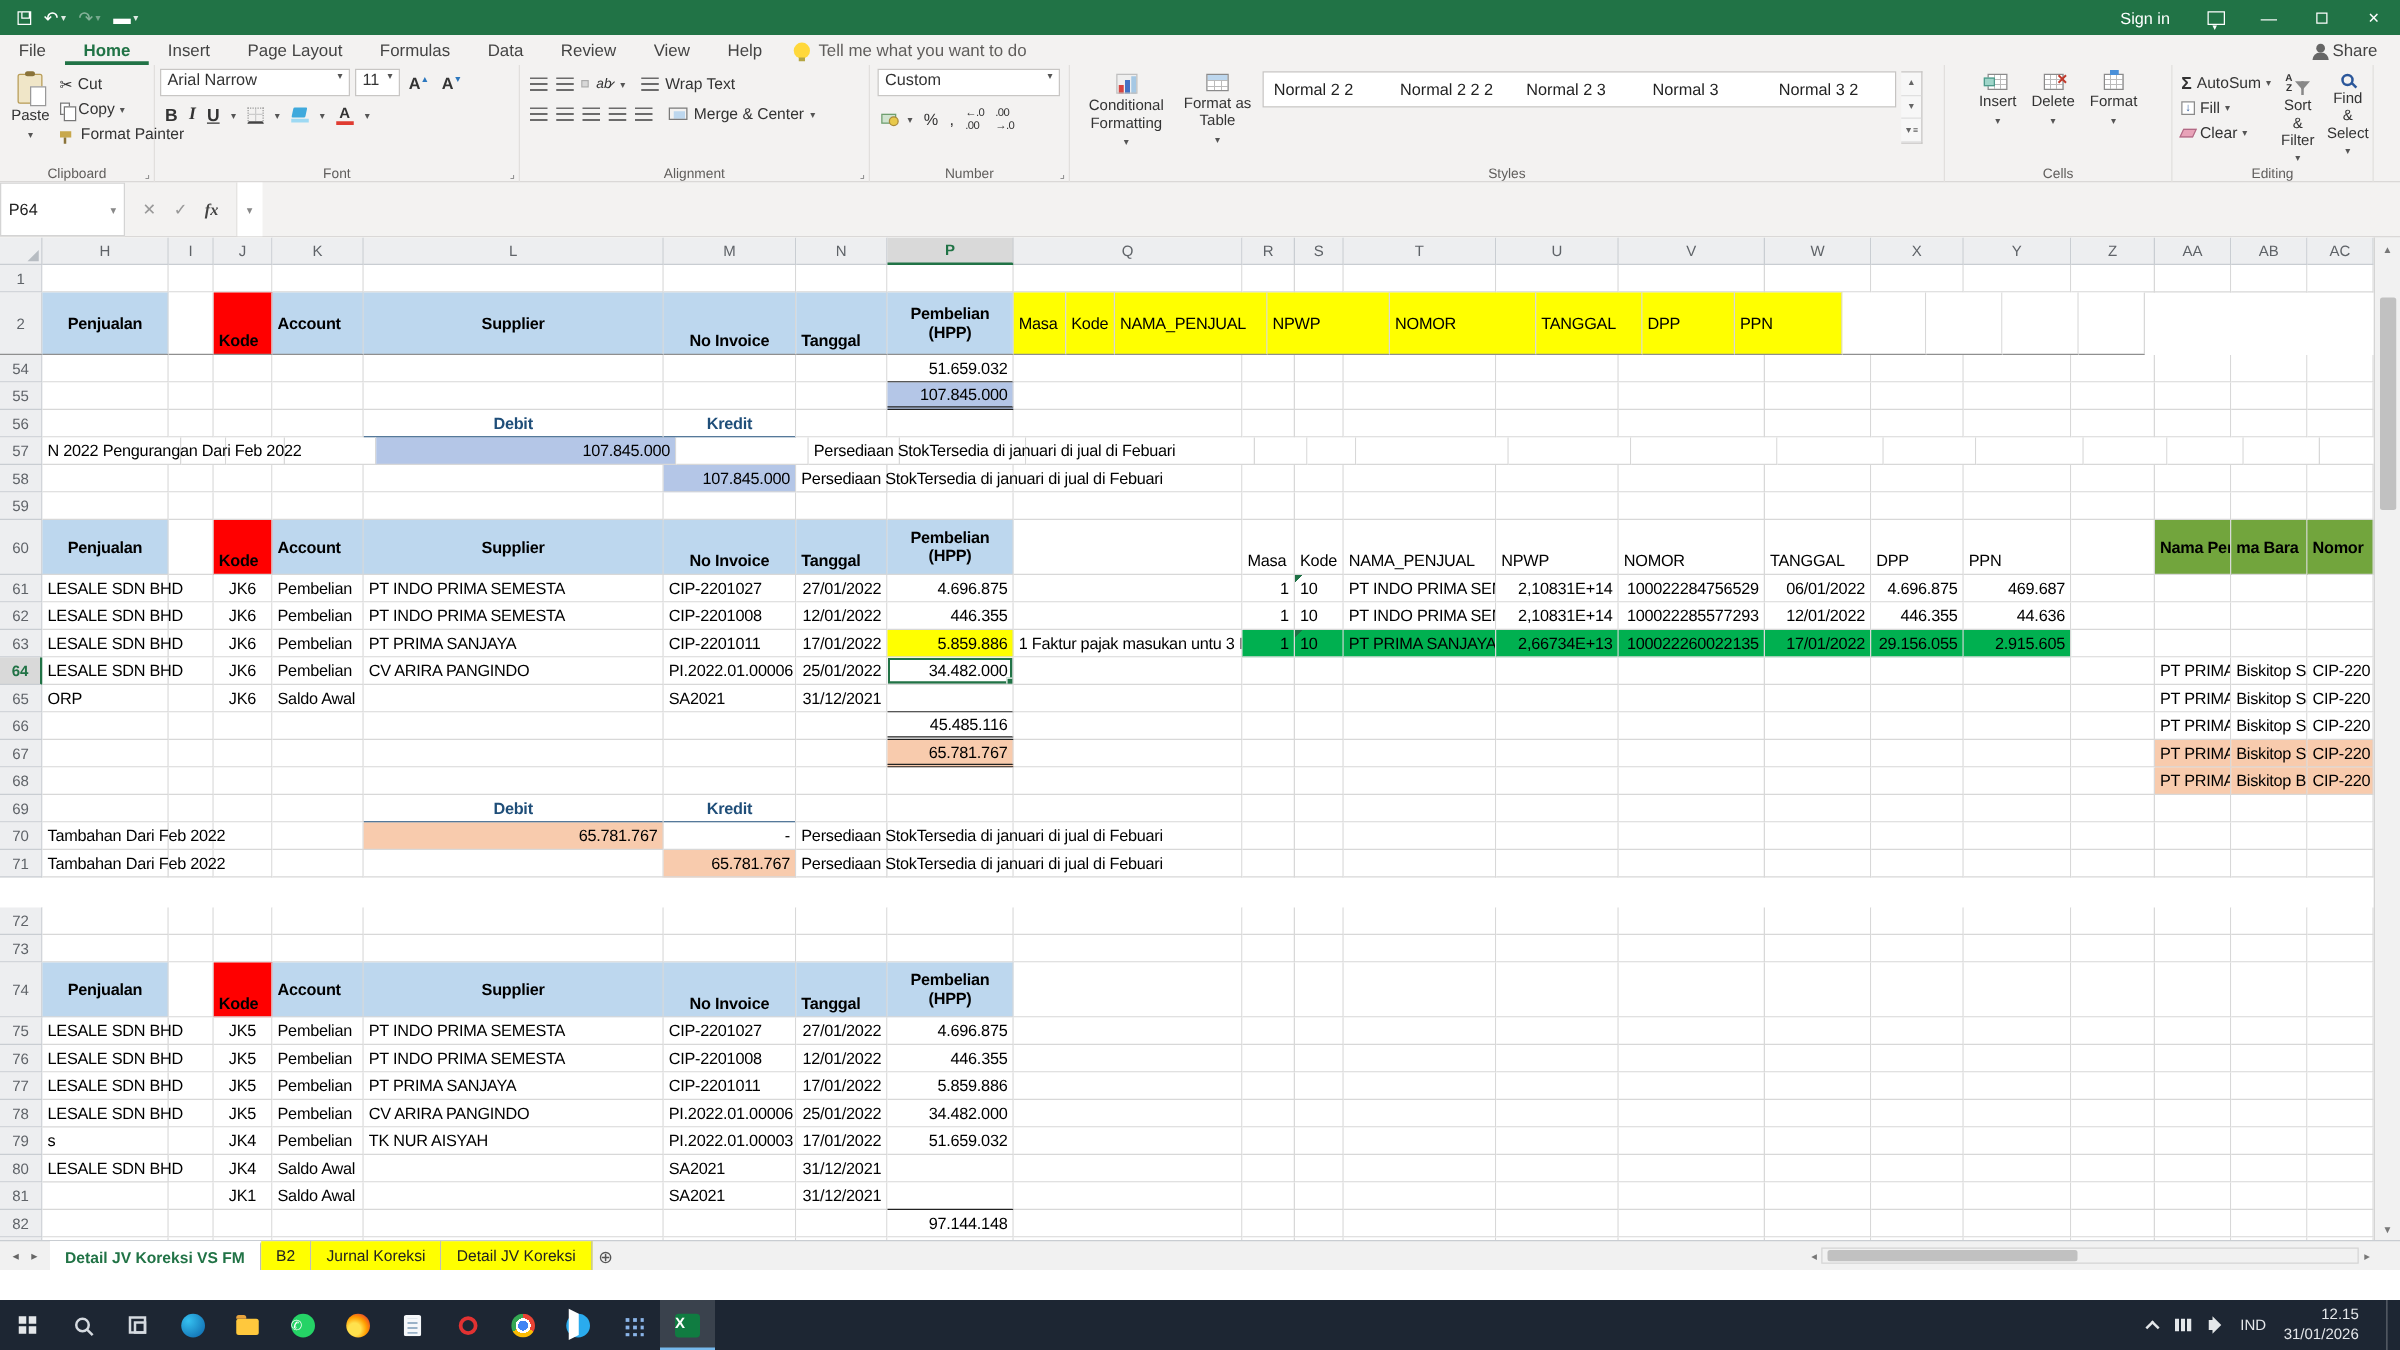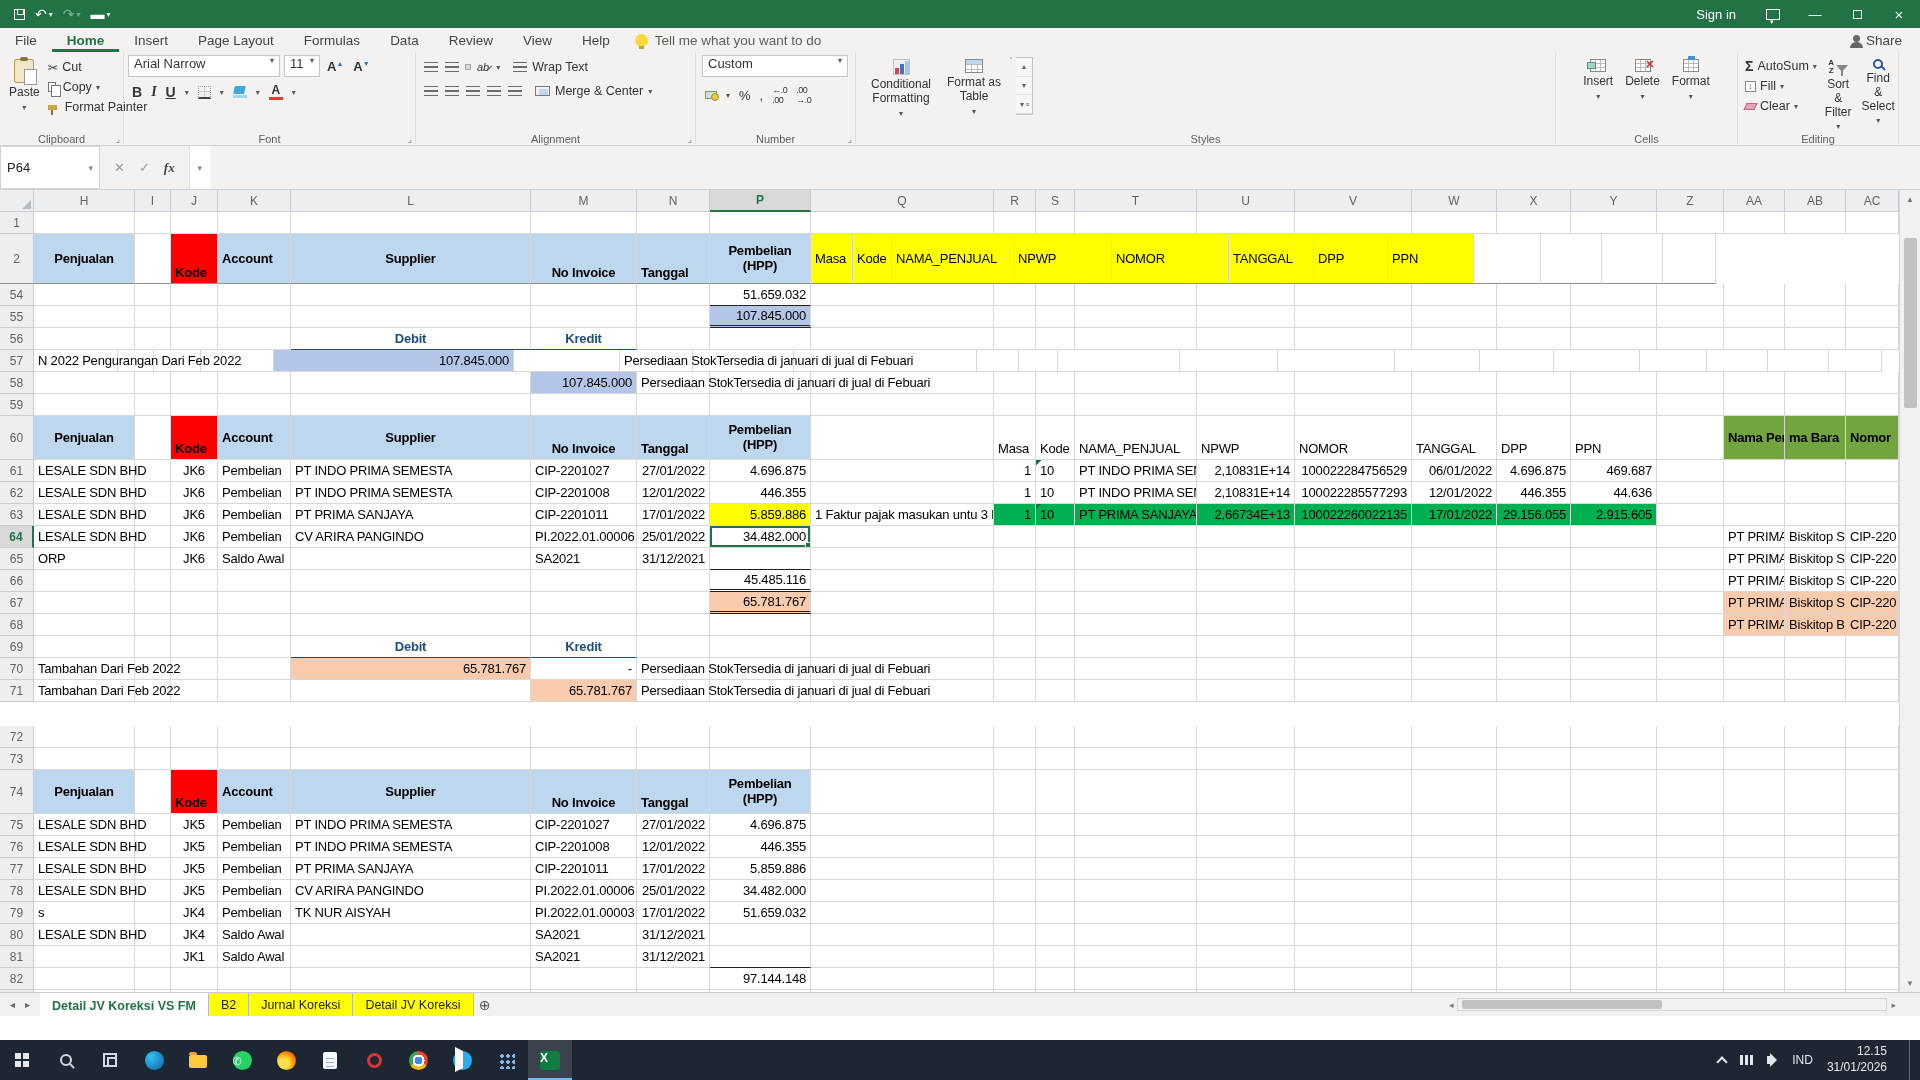--- a/index.html
+++ b/index.html
@@ -392,20 +392,27 @@
         <span class="i-cf"></span>
         <span>Conditional Formatting</span>
         <span class="caret">▾</span>
       </div>
       <div class="bigbtn" style="width:64px">
         <span class="i-fat"></span>
         <span>Format as Table</span>
         <span class="caret">▾</span>
       </div>
       <div class="gallery">
+        <div class="srow" id="sg-row2">
+            <div class="sg">Normal 2 2</div>
+            <div class="sg">Normal 2 2 2</div>
+            <div class="sg">Normal 2 3</div>
+            <div class="sg">Normal 3</div>
+            <div class="sg">Normal 3 2</div>
+          </div>
       </div>
       <div class="gscroll">
         <span>▲</span>
         <span>▼</span>
         <span>▼≡</span>
       </div>
       <div class="grp-label">Styles</div>
     </div>
 
     <div class="grp g-cells">
@@ -615,21 +622,21 @@
         <div class="c" style="width: 85px;"></div>
         <div class="c" style="width: 74px;"></div>
         <div class="c" style="width: 86px;"></div>
         <div class="c" style="width: 67px;"></div>
         <div class="c" style="width: 61px;"></div>
         <div class="c" style="width: 61px;"></div>
         <div class="c" style="width: 53px;"></div>
       </div>
       <div class="grow" style="height: 22px;">
         <div class="gut">57</div>
-        <div class="c ovf" style="width: 84px;">N 2022 Pengurangan Dari Feb 2022</div>
+        <div class="c ovf" style="width: 111px;">N 2022 Pengurangan Dari Feb 2022</div>
         <div class="c" style="width: 36px;"></div>
         <div class="c" style="width: 47px;"></div>
         <div class="c" style="width: 73px;"></div>
         <div class="c num lav" style="width: 240px;">107.845.000</div>
         <div class="c" style="width: 106px;"></div>
         <div class="c ovf" style="width: 73px;">Persediaan StokTersedia di januari di jual di Febuari</div>
         <div class="c" style="width: 101px;"></div>
         <div class="c" style="width: 183px;"></div>
         <div class="c" style="width: 42px;"></div>
         <div class="c" style="width: 39px;"></div>

